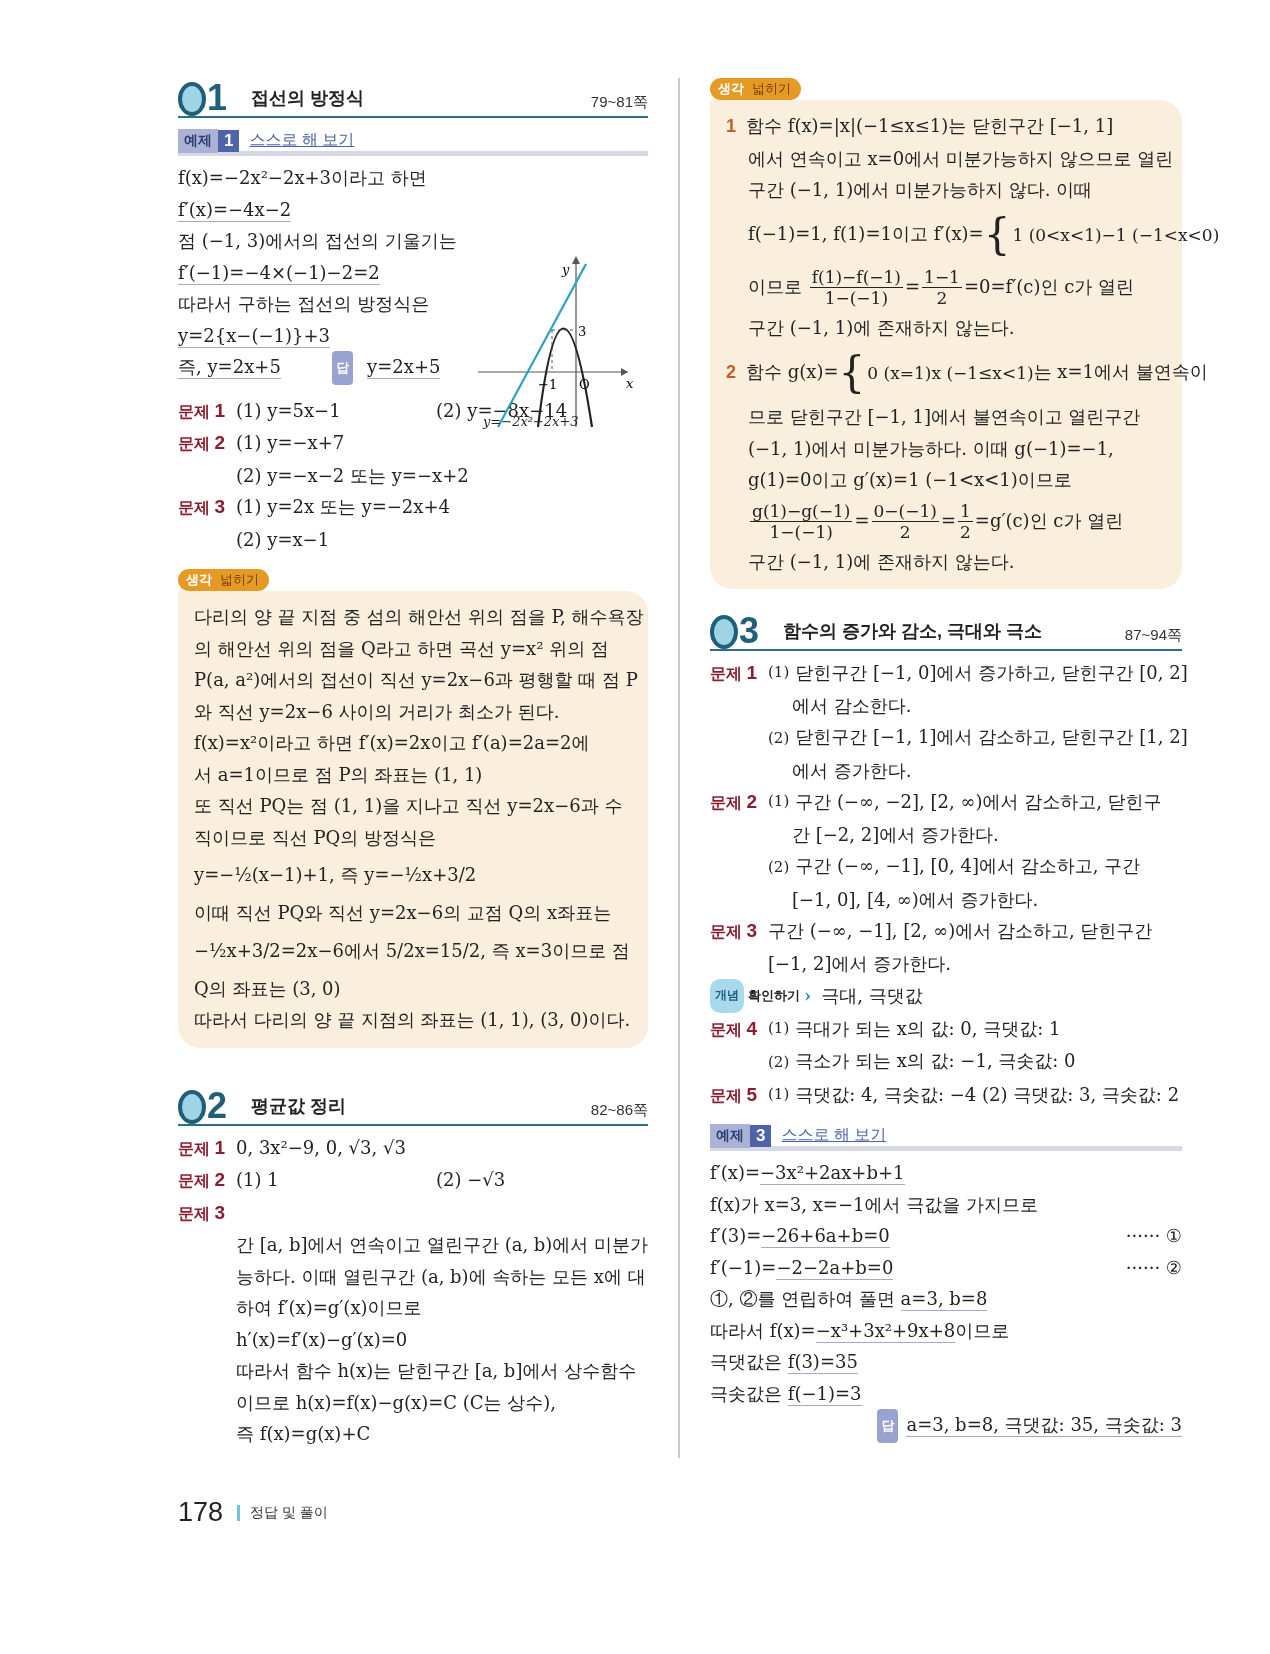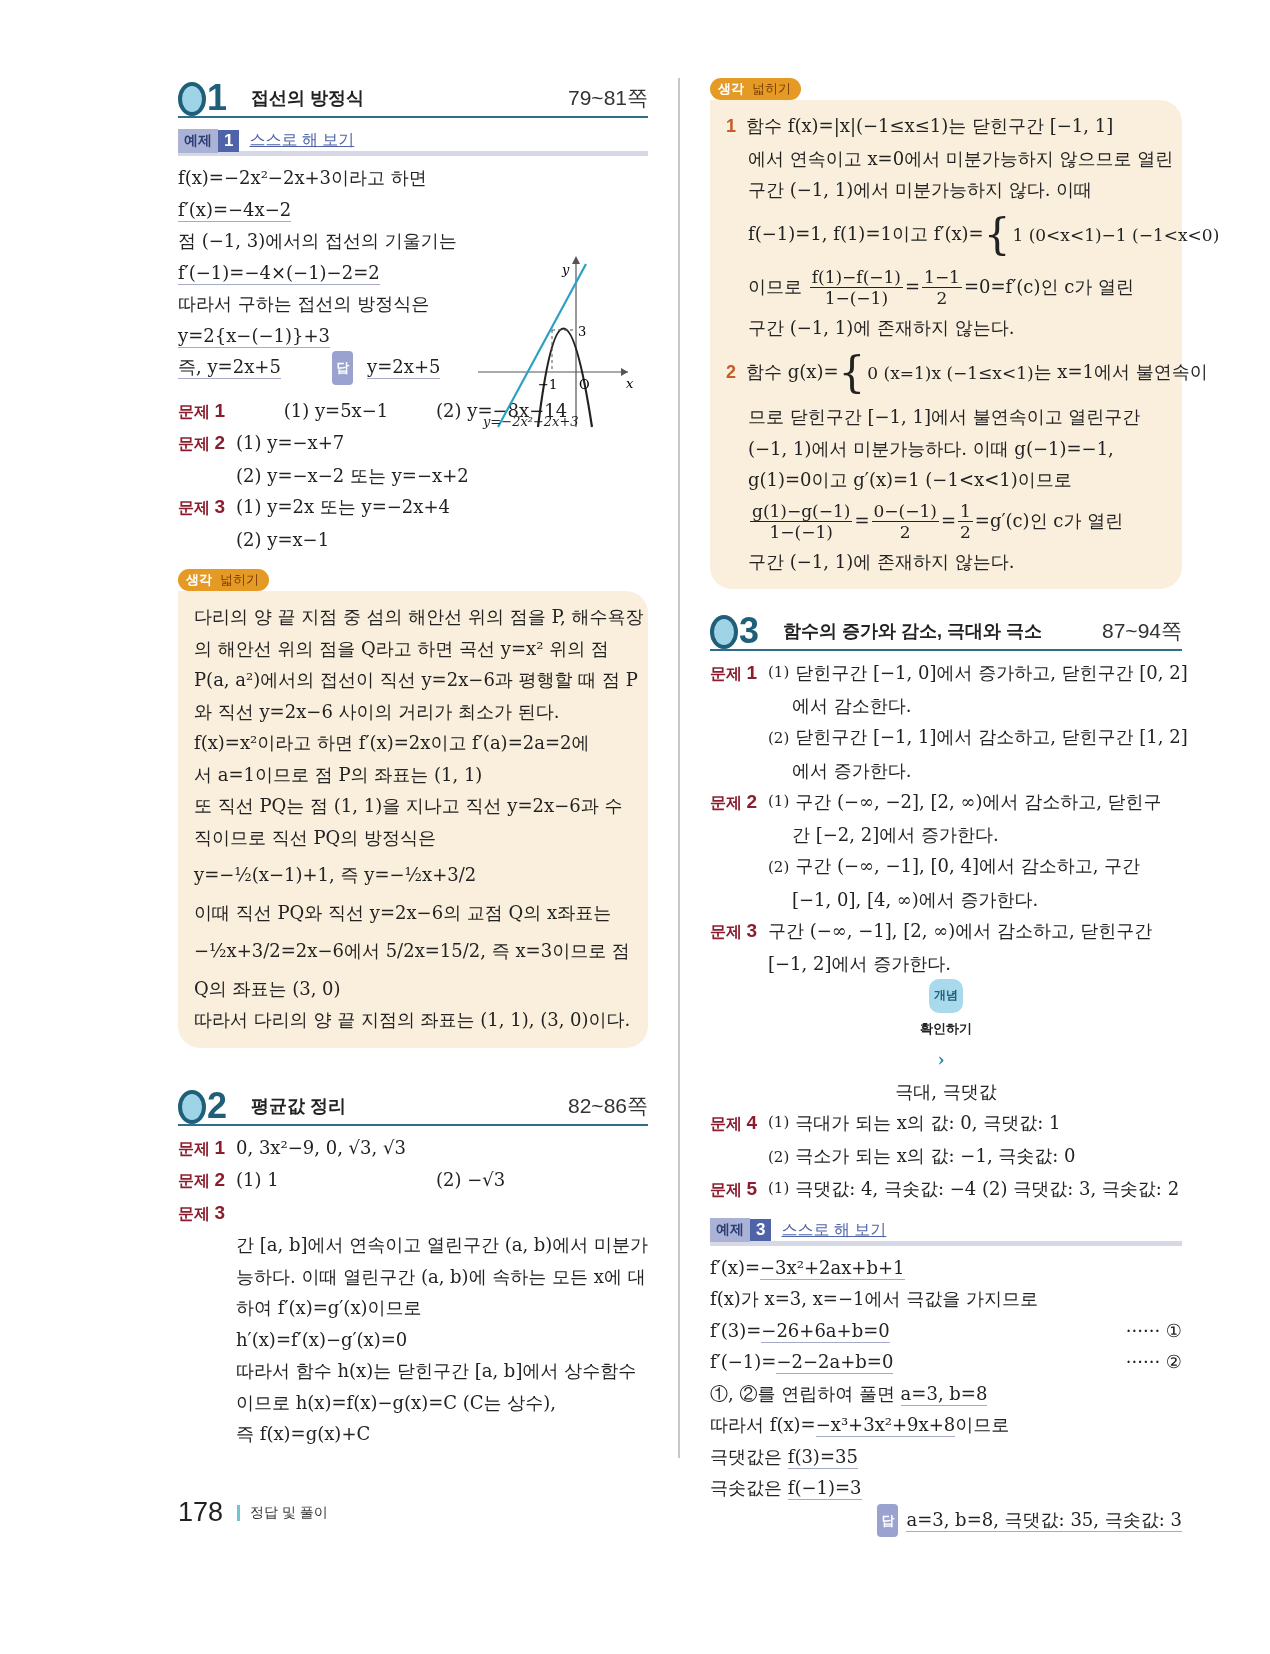--- a/index.html
+++ b/index.html
@@ -8,21 +8,21 @@
   .col-left { left: 178px; width: 470px; }
   .col-right { left: 710px; width: 472px; }
   .divider { position: absolute; left: 678px; top: 78px; width: 2px; height: 1380px; background: #c8c8c8; }
   .line { font-size: 18px; line-height: 31.5px; white-space: nowrap; }
   .ul { border-bottom: 1.5px solid #a7a9c9; padding-bottom: 1px; }
   .sec-head { position: relative; height: 40px; border-bottom: 2px solid #2f6e88; display: flex; align-items: flex-end; }
   .sec-num { display: flex; align-items: flex-end; height: 40px; margin-right: 24px; }
   .sec-circle { width: 28px; height: 34px; border-radius: 50%; background: #9fd3e6; border: 4px solid #1f5f7a; }
   .sec-digit { font-family: "Liberation Sans", sans-serif; font-weight: bold; font-size: 36px; line-height: 36px; color: #1f5f7a; margin-left: 1px; }
   .sec-title { font-family: Liberation Sans, sans-serif; font-weight: bold; font-size: 18px; padding-bottom: 6px; color: #222; }
-  .sec-pages { position: absolute; right: 0; bottom: 4px; font-family: "Liberation Sans", sans-serif; font-size: 21px; color: #333; }
+  .sec-pages { position: absolute; right: 0; bottom: 4px; font-family: "Liberation Sans", sans-serif; font-size: 15px; color: #333; }
   .ex-head { margin-top: 12px; height: 26px; display: flex; align-items: center; background: linear-gradient(#fff, #fff); border-bottom: 5px solid #d6d8e6; }
   .ex-tag { background: #aab3d6; color: #2c3c74; font-family: "Liberation Sans", sans-serif; font-weight: bold; font-size: 14px; padding: 3px 6px; }
   .ex-num { background: #4e63a8; color: #fff; font-family: "Liberation Sans", sans-serif; font-weight: bold; font-size: 17px; padding: 1px 6px; }
   .ex-label { color: #4e63a8; font-family: "Liberation Sans", sans-serif; font-size: 16px; margin-left: 10px; text-decoration: underline; }
   .prob { display: flex; font-size: 18px; line-height: 31.5px; white-space: nowrap; }
   .prob-tag { font-family: "Liberation Sans", sans-serif; color: #8c1d2e; font-weight: bold; font-size: 16px; width: 58px; flex: none; }
   .prob-tag b { font-size: 19px; }
   .idx { font-size: 15px; margin-right: 6px; }
   .indent { padding-left: 58px; }
   .indent2 { padding-left: 82px; }
@@ -31,21 +31,21 @@
   .think-tag .a { font-weight: bold; margin-right: 8px; }
   .think-tag .b { color: #7a3b00; }
   .think-tag:after { content: ""; position: absolute; left: 12px; bottom: -8px; border-left: 6px solid transparent; border-right: 6px solid transparent; border-top: 8px solid #e59a25; }
   .frac { display: inline-flex; flex-direction: column; align-items: center; vertical-align: middle; font-size: 17px; line-height: 20px; margin: 0 2px; }
   .frac .n { border-bottom: 1.4px solid #222; padding: 0 2px; }
   .brace { display: inline-flex; align-items: center; vertical-align: middle; }
   .brace .b { font-size: 42px; line-height: 42px; font-weight: lighter; margin-right: 2px; }
   .brace .cases { display: flex; font-size: 17px; line-height: 24px; }
   .ans-badge { display: inline-block; background: #9aa3cf; color: #fff; font-family: "Liberation Sans", sans-serif; font-size: 13px; font-weight: bold; border-radius: 4px; padding: 1px 4px; margin-right: 8px; vertical-align: middle; }
   .num-red { font-family: "Liberation Sans", sans-serif; color: #c55c2a; font-weight: bold; margin-right: 10px; }
-  .concept { display: flex; align-items: center; font-size: 18px; line-height: 31.5px; flex-direction: column; }
+  .concept { display: flex; align-items: center; font-size: 18px; line-height: 31.5px; }
   .concept .c1 { background: #a9d9ec; color: #1e5f7c; font-family: "Liberation Sans", sans-serif; font-size: 12px; font-weight: bold; border-radius: 10px; padding: 1px 5px; }
   .concept .c2 { font-family: "Liberation Sans", sans-serif; font-size: 13px; font-weight: bold; margin: 0 4px; }
   .concept .c3 { color: #2a8ab0; font-weight: bold; margin-right: 10px; }
   .footer { position: absolute; left: 178px; top: 1497px; display: flex; align-items: center; }
   .footer .pg { font-family: "Liberation Sans", sans-serif; font-size: 27px; color: #222; }
   .footer .bar { width: 3px; height: 16px; background: #6cc6d8; margin: 0 10px 0 14px; }
   .footer .lbl { font-family: "Liberation Sans", sans-serif; font-size: 14px; color: #333; }
   .graph { position: absolute; left: 300px; top: 90px; }
 </style>
 </head>
@@ -97,21 +97,21 @@
       <text x="100" y="84" font-size="13" font-family="DejaVu Serif, serif">3</text>
       <text x="60" y="137" font-size="13" font-family="DejaVu Serif, serif">−1</text>
       <text x="101" y="137" font-size="13" font-family="DejaVu Serif, serif">O</text>
     </svg>
     <div style="position:absolute; left:305px; top:252px; font-size:13px; font-style:italic; white-space:nowrap;">y=−2x²−2x+3</div>
   </div>
 
   <div style="margin-top:10px;">
     <div class="prob">
       <span class="prob-tag"><span>문제</span> <b>1</b></span>
-      <span style="width:200px;text-align:center;">(1) y=5x−1</span>
+      <span style="width:200px;">(1) y=5x−1</span>
       <span>(2) y=−8x−14</span>
     </div>
     <div class="prob">
       <span class="prob-tag"><span>문제</span> <b>2</b></span>
       <span>(1) y=−x+7</span>
     </div>
     <div class="line indent">(2) y=−x−2 또는 y=−x+2</div>
     <div class="prob">
       <span class="prob-tag"><span>문제</span> <b>3</b></span>
       <span>(1) y=2x 또는 y=−2x+4</span>

